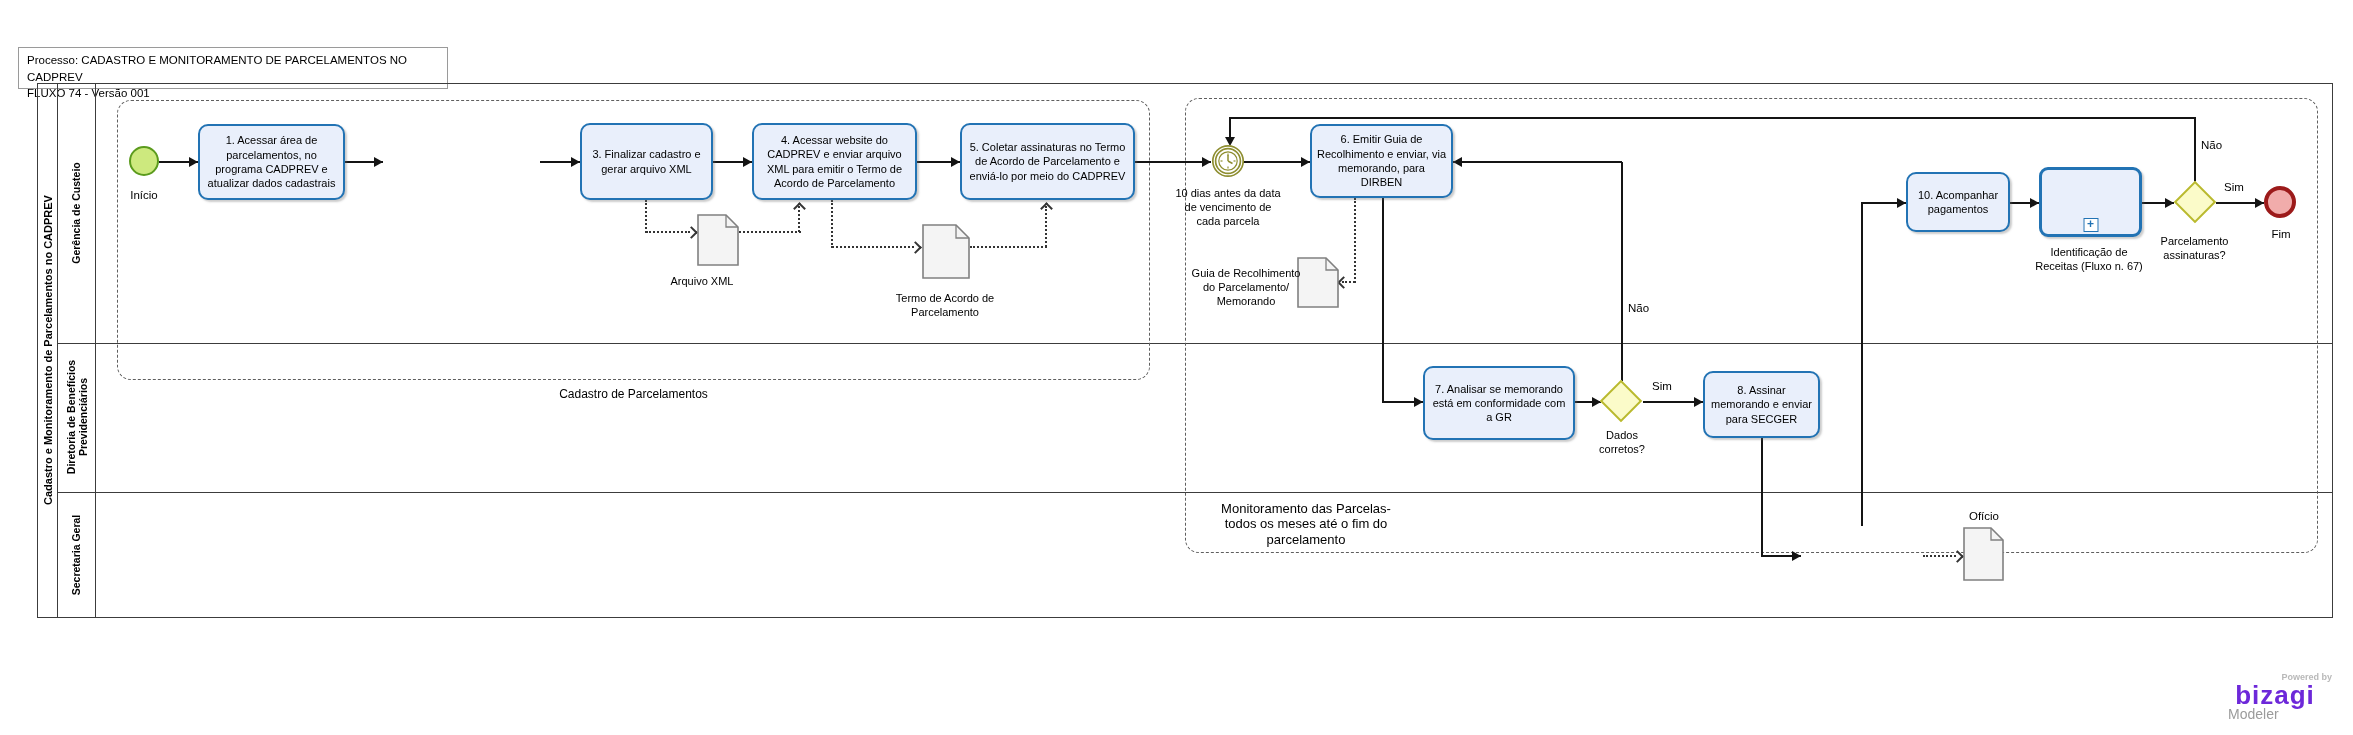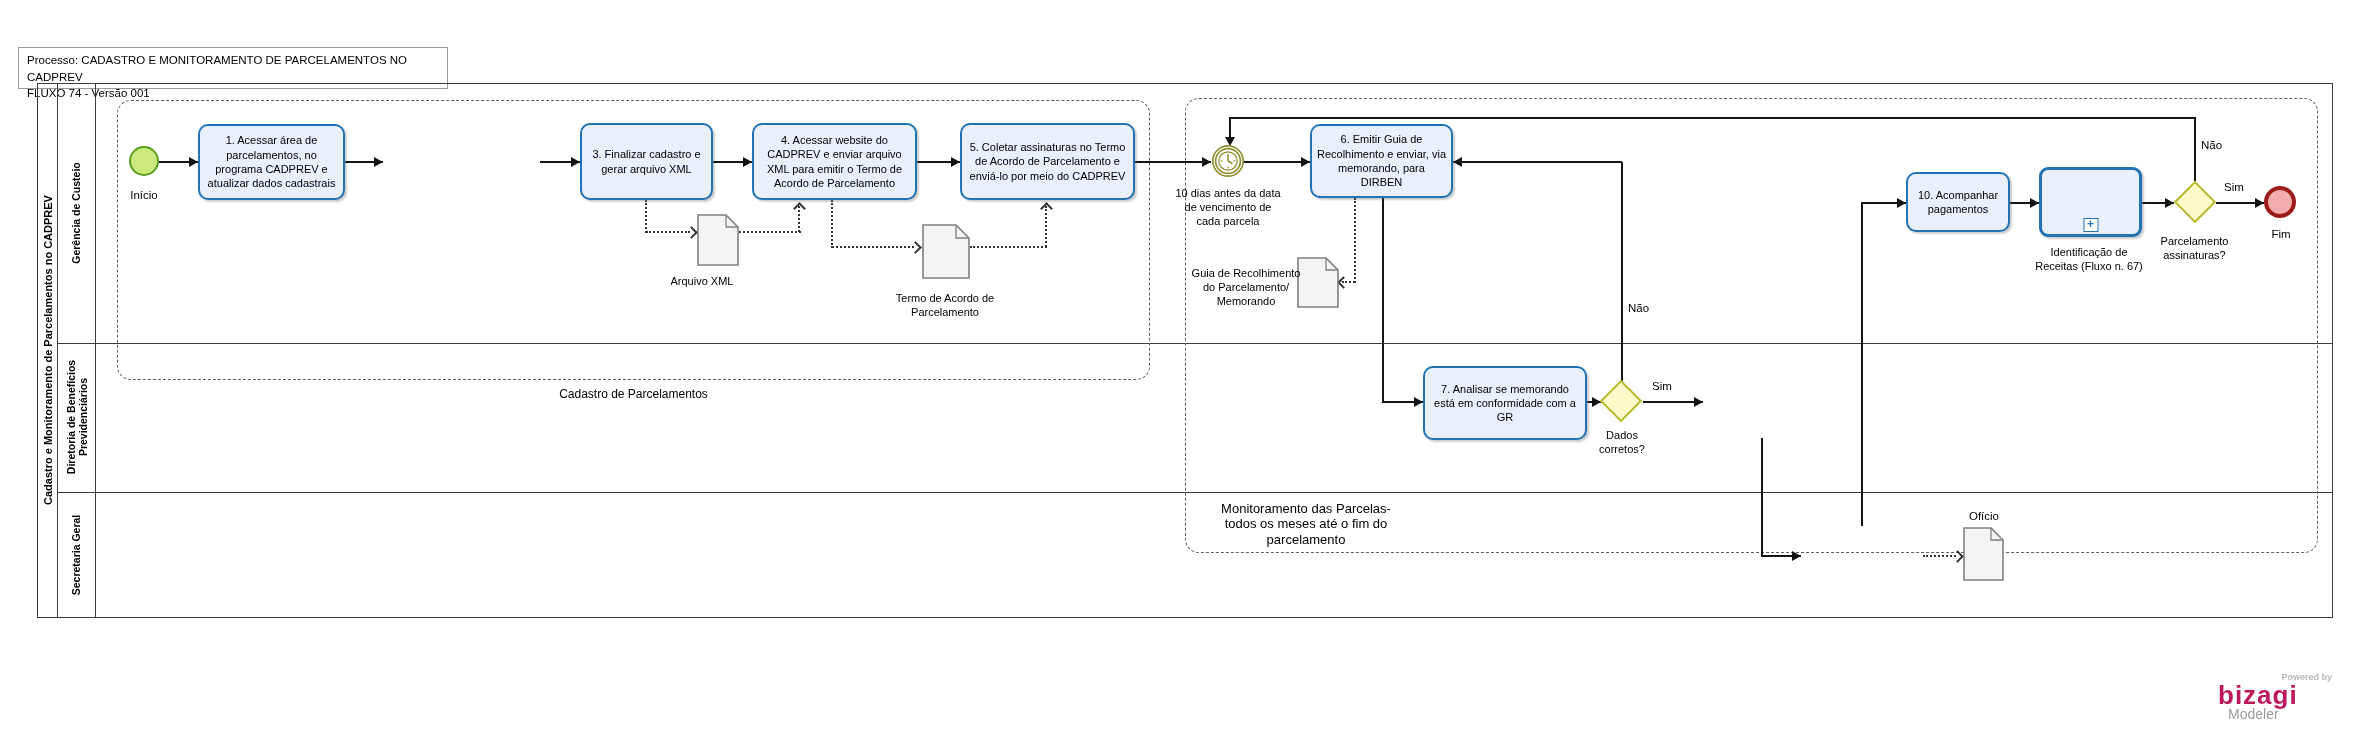--- a/index.html
+++ b/index.html
@@ -42,21 +42,21 @@
   .ad{position:absolute;width:0;height:0;border-left:5px solid transparent;border-right:5px solid transparent;border-top:9px solid #141414;}
   .dot-h{position:absolute;height:0;border-top:2px dotted #333;}
   .dot-v{position:absolute;width:0;border-left:2px dotted #333;}
   .oa{position:absolute;width:7px;height:7px;border-top:2px solid #333;border-right:2px solid #333;}
   .oa-r{transform:rotate(45deg);}
   .oa-u{transform:rotate(-45deg);}
   .oa-l{transform:rotate(-135deg);}
   
   .brandbox{position:absolute;left:2218px;top:672px;width:114px;}
   .powered{font-size:9px;font-weight:bold;color:#B9B9B9;text-align:right;}
-  .bizagi{font-size:26px;font-weight:bold;color:#be185d;text-align:left;line-height:1.0;letter-spacing:1px;}
+  .bizagi{font-size:26px;font-weight:bold;color:#6d28d9;text-align:center;line-height:1.0;letter-spacing:1px;}
   .modeler{font-size:14px;color:#9B9B9B;text-align:left;padding-left:10px;margin-top:-2px;}
 </style>
 </head>
 <body>
 
 <div class="canvas">
 
   <div class="titlebox">
     <div>Processo: CADASTRO E MONITORAMENTO DE PARCELAMENTOS NO CADPREV</div>
     <div>FLUXO 74 - Versão 001</div>
@@ -205,27 +205,28 @@
   <div class="lbl" style="left:884px;top:291px;width:122px;font-size:11px;">Termo de Acordo de Parcelamento</div>
 
   <div class="abs" style="left:1297px;top:257px;">
     <svg width="42" height="51">
       <path d="M1 1 H29 L41 13 V50 H1 Z" fill="#F4F4F4" stroke="#808080" stroke-width="1.6"></path>
       <path d="M29 1 V13 H41" fill="none" stroke="#808080" stroke-width="1.3"></path>
     </svg>
   </div>
   <div class="lbl" style="left:1190px;top:266px;width:112px;font-size:11px;">Guia de Recolhimento do Parcelamento/ Memorando</div>
 
-  <div class="task" style="left:1423px;top:366px;width:164px;height:74px;">7. Analisar se memorando está em conformidade com a GR</div>
+  <div class="task" style="left:1423px;top:366px;width:152px;height:74px;">7. Analisar se memorando está em conformidade com a GR</div>
 
   <div class="gw" style="left:1606px;top:386px;"></div>
   <div class="lbl" style="left:1582px;top:428px;width:80px;font-size:11px;">Dados corretos?</div>
   <div class="lbl lbl-left" style="left:1652px;top:379px;width:34px;">Sim</div>
   <div class="lbl lbl-left" style="left:1628px;top:301px;width:34px;">Não</div>
 
+  <div class="task" style="left:1703px;top:371px;width:117px;height:67px;">8. Assinar memorando e enviar para SECGER</div>
 
 
   <div class="abs" style="left:1963px;top:527px;">
     <svg width="41" height="54">
       <path d="M1 1 H28 L40 13 V53 H1 Z" fill="#F4F4F4" stroke="#808080" stroke-width="1.6"></path>
       <path d="M28 1 V13 H40" fill="none" stroke="#808080" stroke-width="1.3"></path>
     </svg>
   </div>
   <div class="lbl" style="left:1953px;top:509px;width:62px;">Ofício</div>
 

